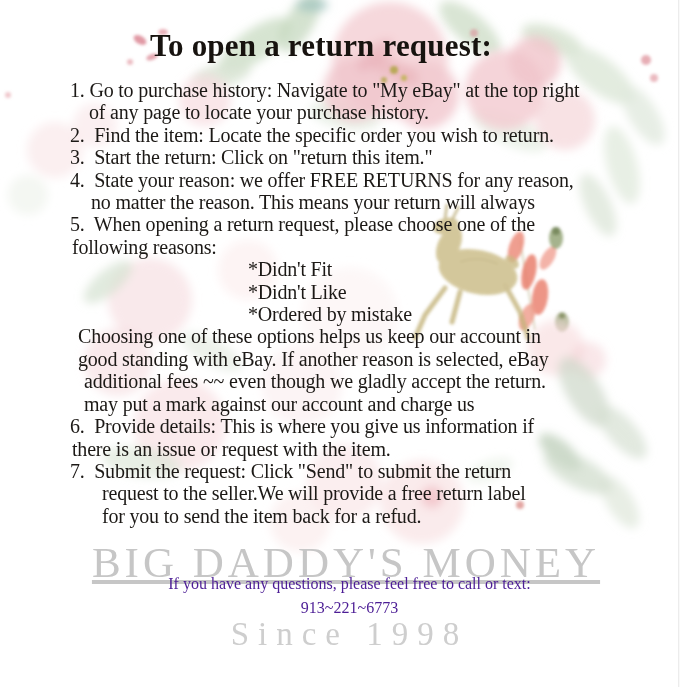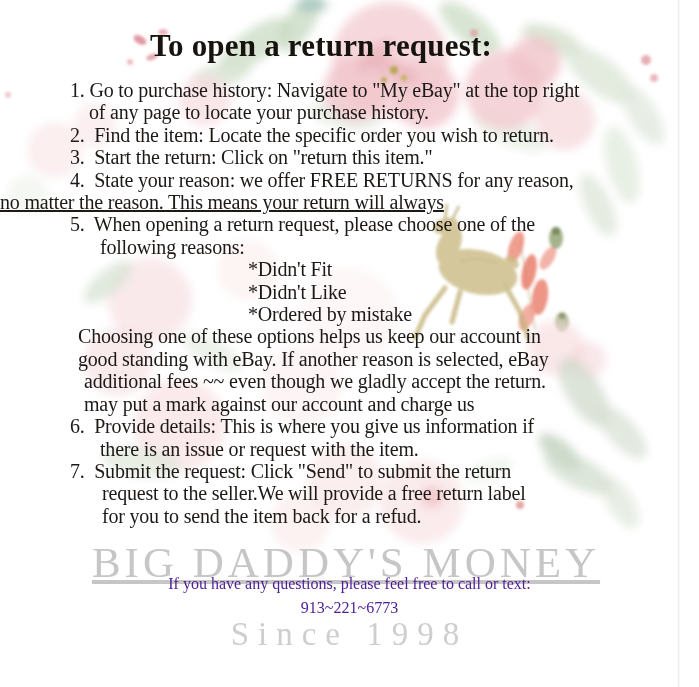--- a/index.html
+++ b/index.html
@@ -15,22 +15,22 @@
     position:absolute;top:28px;left:0;width:642px;margin:0;text-align:center;
     font-size:31px;font-weight:700;color:#17130f;letter-spacing:.2px;
   }
   .content{
     position:absolute;top:79px;left:0;width:699px;
     font-size:20px;line-height:22.4px;color:#1c1916;letter-spacing:-.2px;
   }
   .ln{white-space:pre;}
   .num  {padding-left:70px;}
   .hang1{padding-left:89px;}
-  .hang2{text-decoration:underline;}
-  .hang3{padding-left:100px;}
+  .hang2{padding-left:91px;}
+  .hang3{padding-left:72px;}
   .hang4{padding-left:102px;}
   .opt  {padding-left:248px;}
   .para {padding-left:78px;}
   .para2{padding-left:84px;}
   .contact{
     position:absolute;top:572px;left:0;width:699px;text-align:center;
     font-size:16px;line-height:23.5px;color:#4c1d95;
   }
 </style>
 </head>

